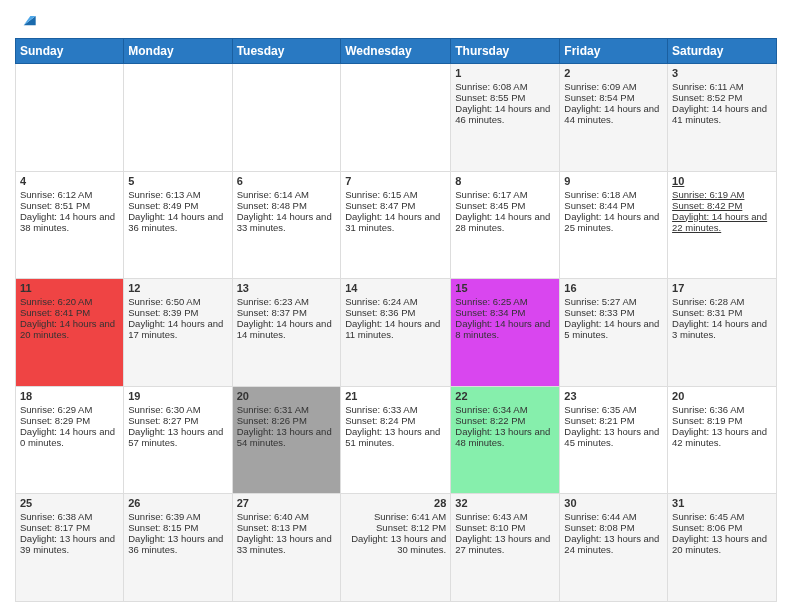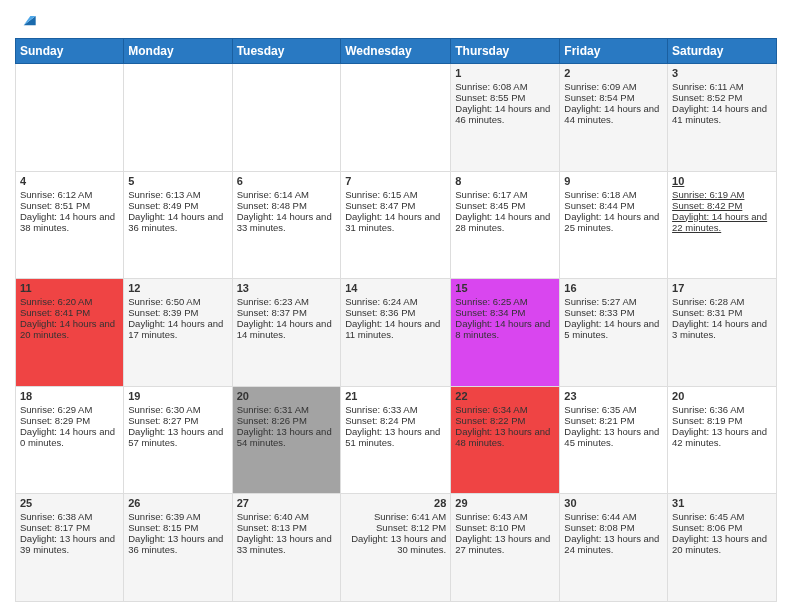--- a/index.html
+++ b/index.html
@@ -263,21 +263,21 @@
               <div>Sunrise: 6:31 AM</div>
               <div>Sunset: 8:26 PM</div>
               <div>Daylight: 13 hours and 54 minutes.</div>
             </td>
             <td style="background: rgb(255, 255, 255); margin-top: 30px;">
               <span class="day-num">21</span>
               <div>Sunrise: 6:33 AM</div>
               <div>Sunset: 8:24 PM</div>
               <div>Daylight: 13 hours and 51 minutes.</div>
             </td>
-            <td style="background: #ef4444;">
+            <td style="background: #86efac;">
               <span class="day-num">22</span>
               <div>Sunrise: 6:34 AM</div>
               <div>Sunset: 8:22 PM</div>
               <div>Daylight: 13 hours and 48 minutes.</div>
             </td>
             <td style="background: rgb(255, 255, 255);">
               <span class="day-num">23</span>
               <div>Sunrise: 6:35 AM</div>
               <div>Sunset: 8:21 PM</div>
               <div>Daylight: 13 hours and 45 minutes.</div>
@@ -308,21 +308,21 @@
               <div>Sunset: 8:13 PM</div>
               <div>Daylight: 13 hours and 33 minutes.</div>
             </td>
             <td style="background: rgb(245, 245, 245); text-align: right;">
               <span class="day-num">28</span>
               <div>Sunrise: 6:41 AM</div>
               <div>Sunset: 8:12 PM</div>
               <div>Daylight: 13 hours and 30 minutes.</div>
             </td>
             <td style="background: rgb(245, 245, 245);">
-              <span class="day-num">29</span>
+              <span class="day-num">32</span>
               <div>Sunrise: 6:43 AM</div>
               <div>Sunset: 8:10 PM</div>
               <div>Daylight: 13 hours and 27 minutes.</div>
             </td>
             <td style="background: rgb(245, 245, 245);">
               <span class="day-num">30</span>
               <div>Sunrise: 6:44 AM</div>
               <div>Sunset: 8:08 PM</div>
               <div>Daylight: 13 hours and 24 minutes.</div>
             </td>

